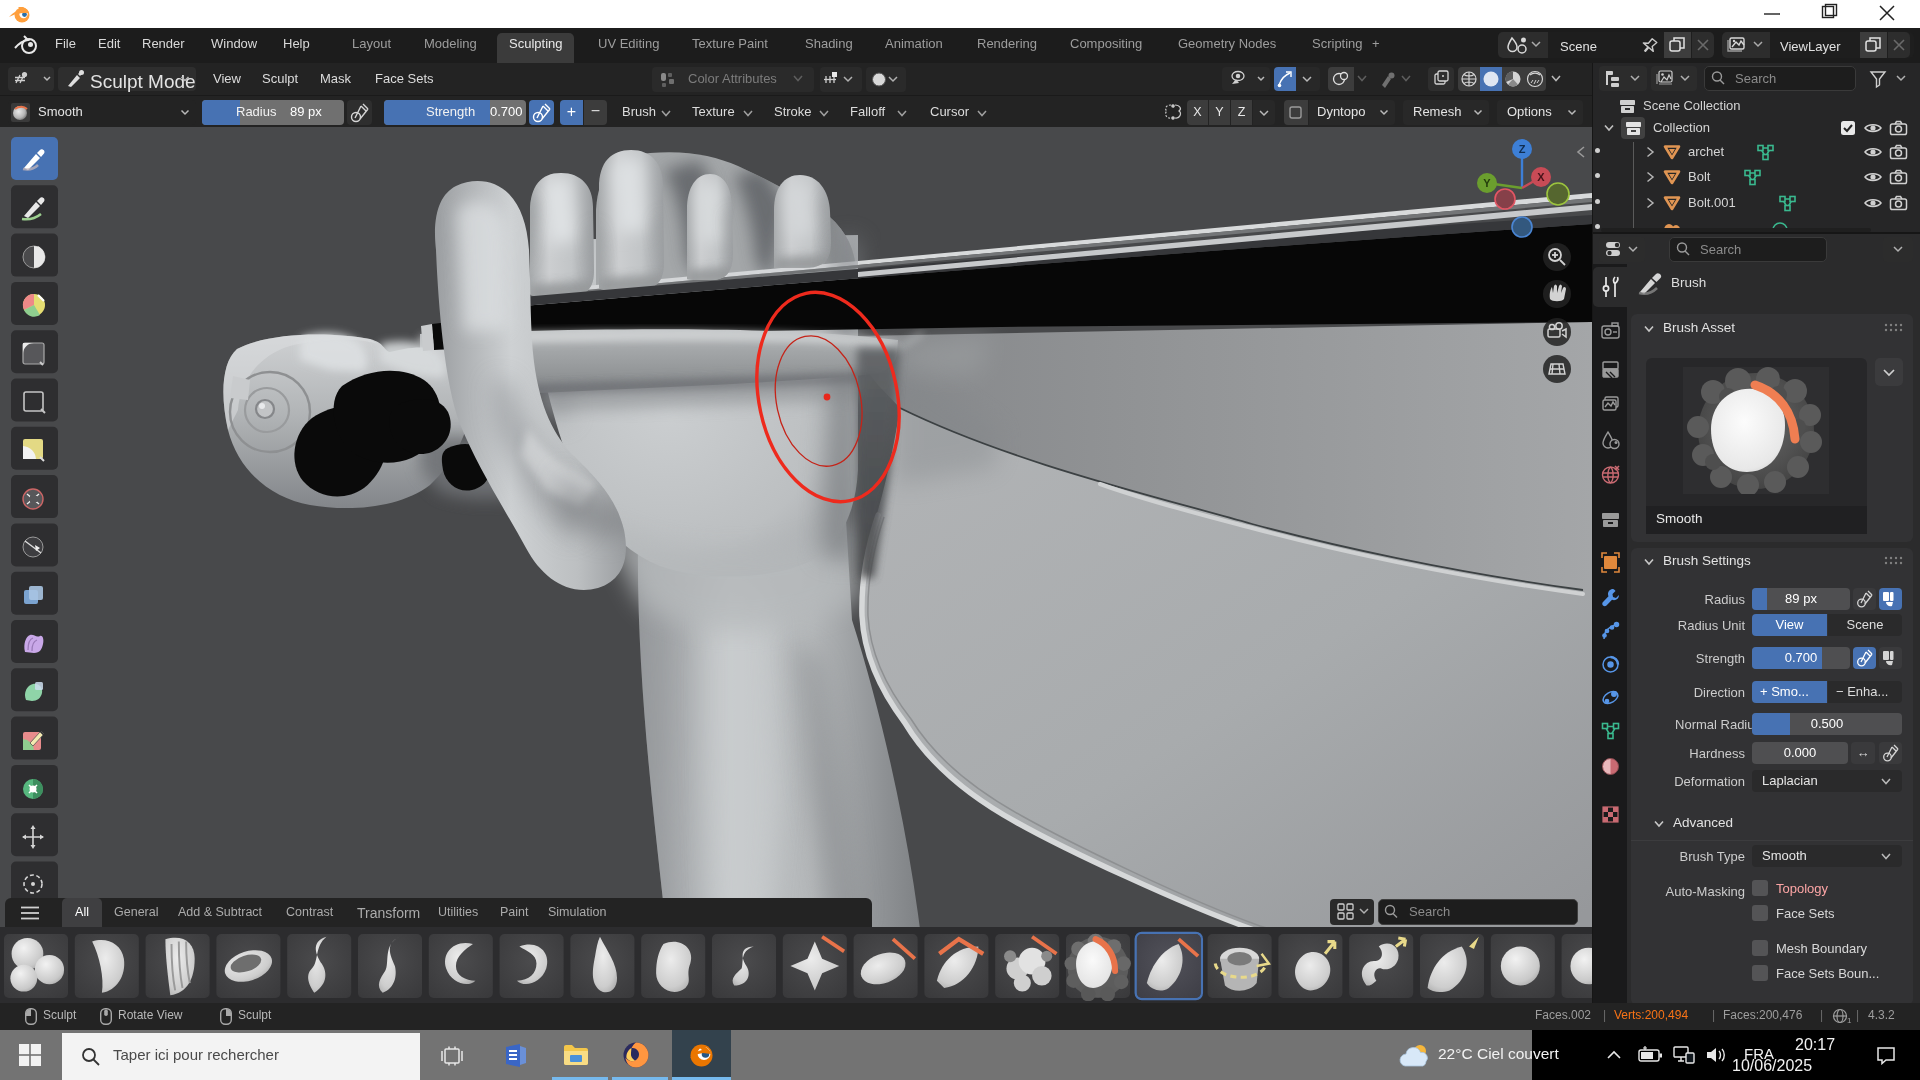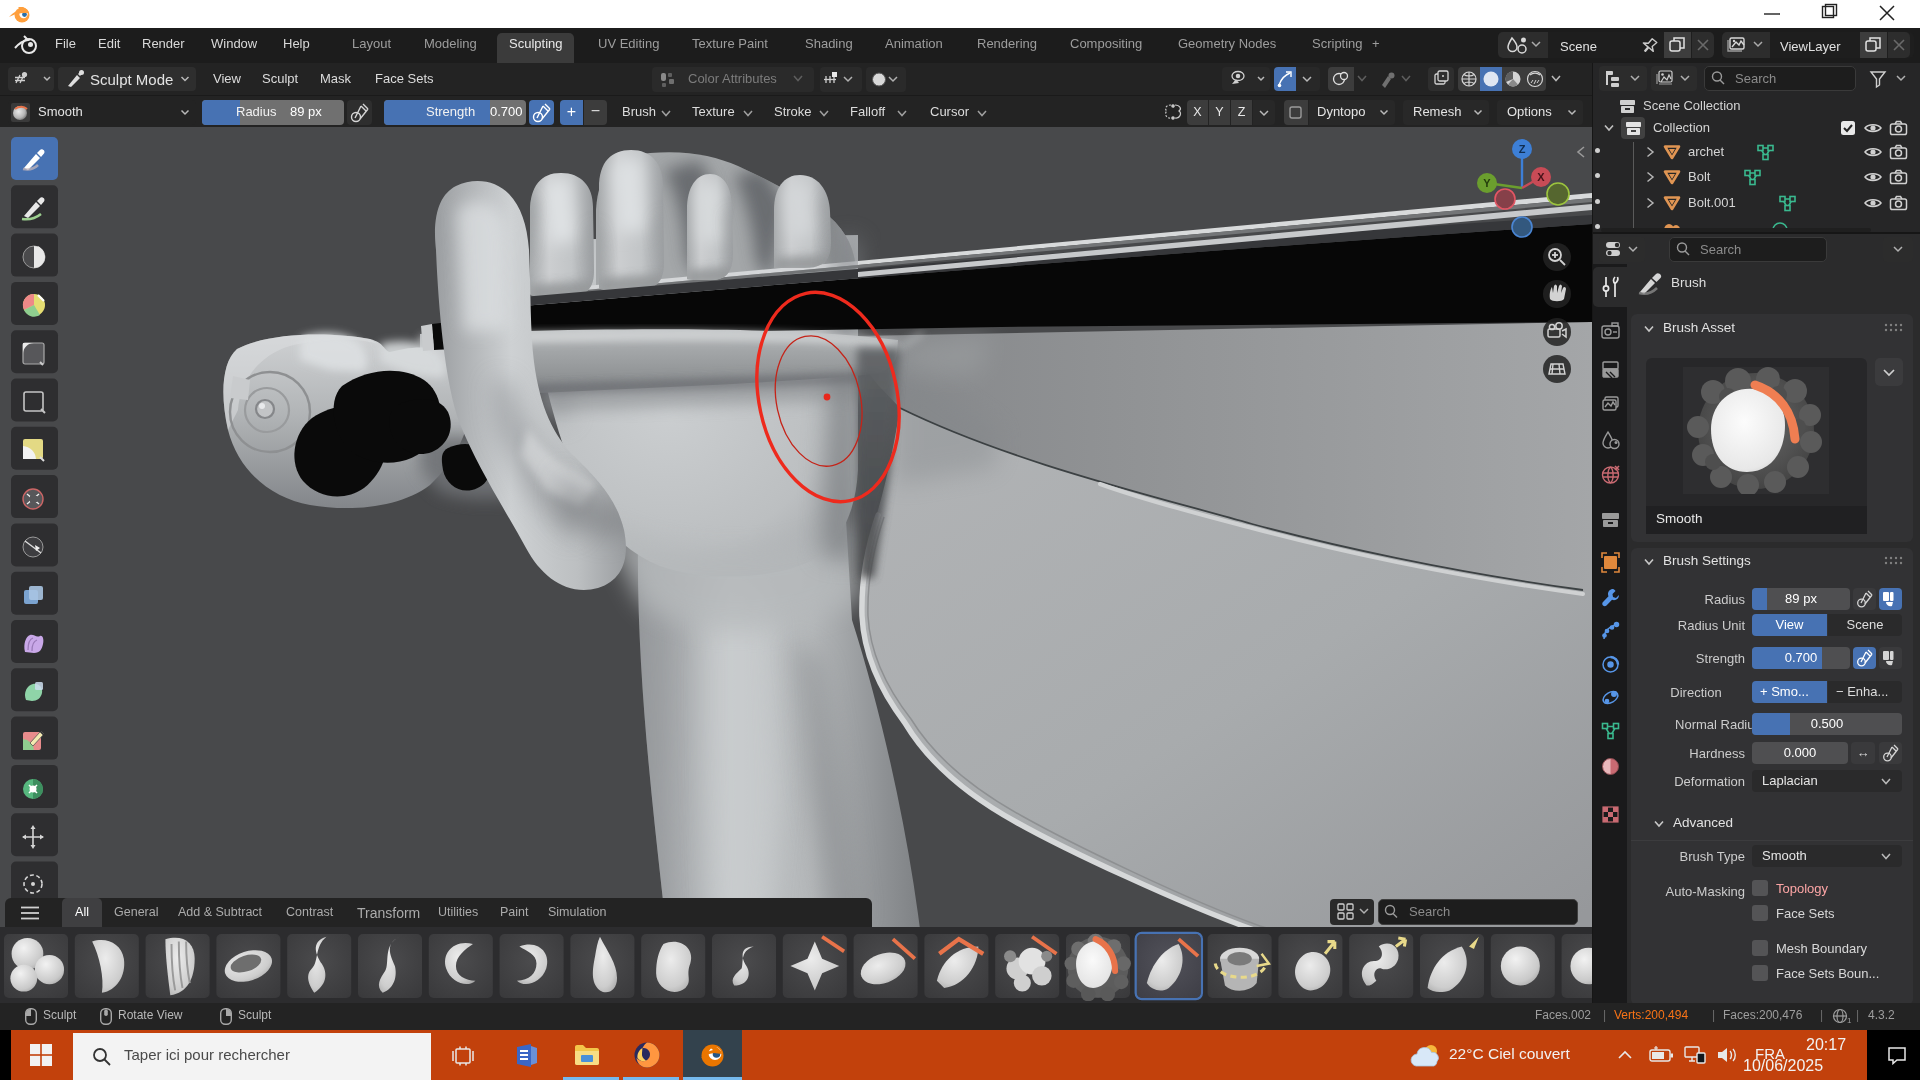--- a/index.html
+++ b/index.html
@@ -17,21 +17,21 @@
 .txt { position:absolute; white-space:nowrap; }
 
 #vhead1 { left:0; top:63px; width:1592px; height:32px; background:#232323; }
 #vhead2 { left:0; top:95px; width:1592px; height:32px; background:#232323; border-top:1px solid #1a1a1a;}
 
 #outliner { left:1592px; top:63px; width:328px; height:169px; background:#262627; border-left:1px solid #161616;}
 #props { left:1592px; top:232px; width:328px; height:771px; background:#2b2b2c; border-left:1px solid #161616; border-top:2px solid #161616;}
 
 #status { left:0; top:1003px; width:1920px; height:27px; background:#232323; color:#b9b9b9; font-size:12px; }
 
-#taskbar { left:0; top:1030px; width:1856px; height:50px; background:#c2410c;margin-left:11px; }
+#taskbar { left:0; top:1030px; width:1532px; height:50px; background:#737373; }
 </style>
 </head>
 <body>
 <div id="root">
   <div id="titlebar" class="abs">
     <svg class="abs" style="left:8px;top:4px" width="26" height="20" viewBox="0 0 26 20">
       <circle cx="14" cy="11" r="7.5" fill="#ff9f3c"></circle>
       <circle cx="15.5" cy="10" r="4.2" fill="#fff"></circle>
       <circle cx="16.5" cy="10.5" r="2.4" fill="#2a6fa8"></circle>
       <path d="M1 13 Q6 7 13 6 L10 3 L15 3 Q20 5 21 9 L14 9 Q6 10 1 13 Z" fill="#ff9f3c"></path>
@@ -128,21 +128,21 @@
     <div class="abs" style="left:8px;top:4px;width:46px;height:24px;background:#2e2e2e;border-radius:4px">
       <svg width="46" height="24" viewBox="0 0 46 24">
           <g stroke="#cfcfcf" stroke-width="1.3" fill="none">
         <path d="M8 16 L12 8 M12 16 L16 8 M7 10.5 L17 10.5 M7 13.5 L17 13.5"></path>
             <circle cx="16.5" cy="7.5" r="2.6" fill="#cfcfcf" stroke="none"></circle>
           </g>
         <path d="M36 10 L39 13 L42 10" stroke="#b9b9b9" stroke-width="1.5" fill="none"></path>
         </svg>
     </div>
 
-    <div class="abs" style="left:58px;top:4px;width:138px;height:24px;background:#2e2e2e;border-radius:4px;color:#e3e3e3;font-size:15px">
+    <div class="abs" style="left:58px;top:4px;width:138px;height:24px;background:#2e2e2e;border-radius:4px;color:#e3e3e3;font-size:19px">
       <svg class="abs" width="22" height="24" style="left:6px" viewBox="0 0 22 24">
           <path d="M4 19 L13 8 L16 11 L7 20 Z M14 7 L16 5 C17.5 3.5 19.5 5.5 18 7 L16 9 Z" fill="#dedede"></path>
           <circle cx="17.5" cy="5.5" r="2.5" fill="#dedede"></circle>
         </svg>
       <span class="abs" style="left:32px;top:4px">Sculpt Mode</span>
       <svg class="abs" width="10" height="24" style="left:122px" viewBox="0 0 10 24">
           <path d="M1.5 10 L5 13.5 L8.5 10" stroke="#b9b9b9" stroke-width="1.5" fill="none"></path>
         </svg>
     </div>
     <span class="txt" style="left:213px;top:8px;font-size:13px;color:#dcdcdc">View</span>
@@ -1419,21 +1419,21 @@
       <div class="abs" style="left:248px;top:99px;width:23px;height:22px;background:#3a3a3c;border-radius:4px">
         <svg width="23" height="22" viewBox="0 0 23 22">
             <g fill="#d5d5d5">
               <rect x="4" y="4" width="6" height="9" rx="1"></rect>
               <rect x="11" y="4" width="3.5" height="9" rx="1"></rect>
               <path d="M7 14 C7 17 10 19 13 18 L14 14 Z"></path>
             </g>
           </svg>
       </div>
 
-      <span class="abs" style="left:8px;top:137px;width:114px;text-align:center">Direction</span>
+      <span class="abs" style="left:0;top:137px;width:114px;text-align:right">Direction</span>
       <div class="abs" style="left:121px;top:133px;width:75px;height:22px;background:#4772b3;border-radius:4px 0 0 4px;color:#fff">
           <span class="abs" style="left:8px;top:3px">+ Smo...</span>
         </div>
       <div class="abs" style="left:197px;top:133px;width:74px;height:22px;background:#2a2a2b;border-radius:0 4px 4px 0;color:#ddd">
           <span class="abs" style="left:8px;top:3px">− Enha...</span>
         </div>
 
       <span class="abs" style="left:16px;top:169px;width:114px;text-align:right">Normal Radius</span>
       <div class="abs" style="left:121px;top:165px;width:150px;height:22px;background:#4f4f51;border-radius:4px;overflow:hidden">
         <div class="abs" style="left:0;top:0;width:38px;height:22px;background:#4772b3"></div>

